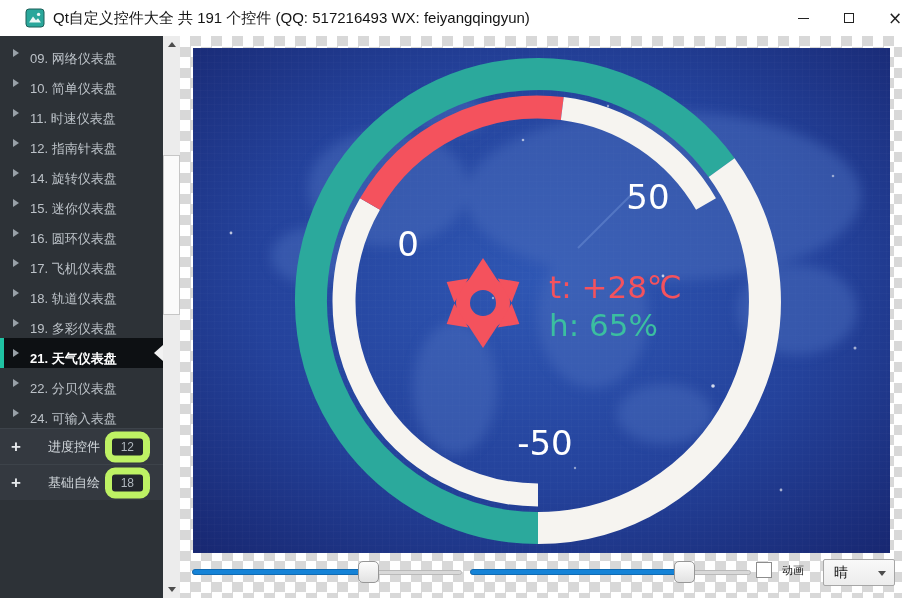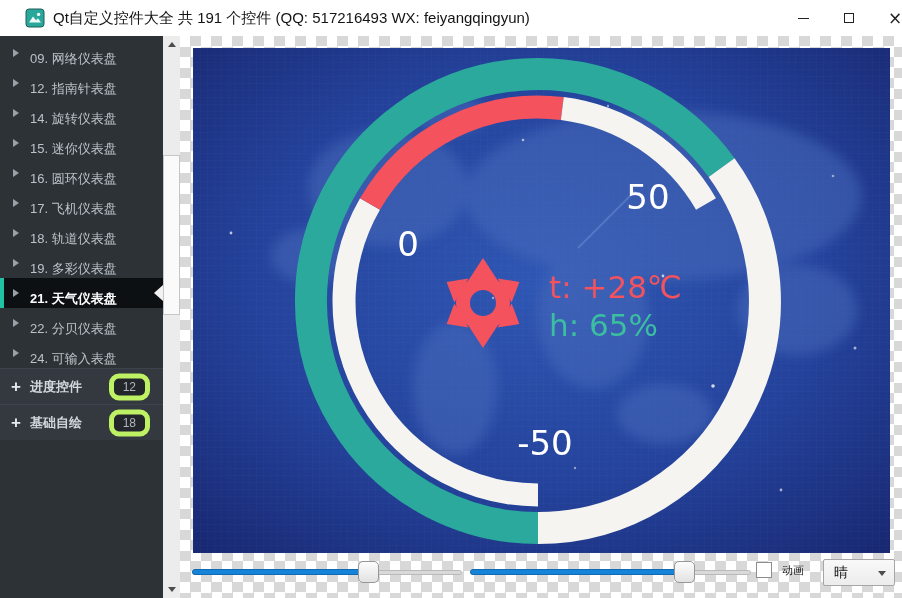--- a/index.html
+++ b/index.html
@@ -22,23 +22,23 @@
   .side-item .tri{position:absolute;left:13px;top:50%;transform:translateY(-50%);width:0;height:0;
     border-top:4px solid transparent;border-bottom:4px solid transparent;border-left:6px solid #99a1a8;}
   .side-item .lbl{margin-left:30px;white-space:nowrap;}
   .side-item.selected{background:#0d1013;color:#ffffff;font-weight:bold;}
   .side-item.selected .accent{position:absolute;left:0;top:0;width:4px;height:100%;background:#1fc2a3;}
   .side-item .marker{display:none;position:absolute;right:0;top:50%;transform:translateY(-50%);width:0;height:0;
     border-top:8px solid transparent;border-bottom:8px solid transparent;border-right:9px solid #f2f2f2;}
   .side-item.selected .marker{display:block;}
   .side-group{position:relative;height:35px;display:flex;align-items:center;color:#d3d8dd;font-size:13px;background:#343940;border-top:1px solid #3d434a;}
   .side-group .plus{position:absolute;left:11px;font-size:17px;font-weight:bold;color:#e6e9ec;line-height:1;}
-  .side-group .lbl{margin-left:30px;font-weight:bold;}
+  .side-group .lbl{margin-left:48px;}
   .badge{position:absolute;right:13px;top:50%;transform:translateY(-50%);
-    background:#23272c;border:5px solid #bef264;border-radius:10px;color:#b0b7be;font-size:12px;padding:1px 9px 2px;}
+    background:#23272c;border:7px solid #bef264;border-radius:10px;color:#b0b7be;font-size:12px;padding:1px 9px 2px;}
 
   
   .scrollbar{position:absolute;left:163px;top:36px;width:17px;height:562px;background:#ececec;}
   .scroll-btn{position:absolute;left:0;width:17px;height:15px;display:flex;align-items:center;justify-content:center;}
   .scroll-up{top:1px;}
   .scroll-down{bottom:1px;}
   .tri-up{width:0;height:0;border-left:4px solid transparent;border-right:4px solid transparent;border-bottom:5px solid #4d4d4d;}
   .tri-down{width:0;height:0;border-left:4px solid transparent;border-right:4px solid transparent;border-top:5px solid #4d4d4d;}
   .scroll-thumb{position:absolute;left:0;top:119px;width:17px;height:160px;background:#fafafa;border:1px solid #c6c6c6;box-sizing:border-box;}
 
@@ -92,20 +92,30 @@
 
   <div class="sidebar">
     <div class="side-item">
         <span class="accent"></span>
         <span class="tri"></span>
         <span class="lbl">09. 网络仪表盘</span>
       </div>
     <div class="side-item">
         <span class="accent"></span>
         <span class="tri"></span>
+        <span class="lbl">10. 简单仪表盘</span>
+      </div>
+    <div class="side-item">
+        <span class="accent"></span>
+        <span class="tri"></span>
+        <span class="lbl">11. 时速仪表盘</span>
+      </div>
+    <div class="side-item">
+        <span class="accent"></span>
+        <span class="tri"></span>
         <span class="lbl">12. 指南针表盘</span>
       </div>
     <div class="side-item">
         <span class="accent"></span>
         <span class="tri"></span>
         <span class="lbl">14. 旋转仪表盘</span>
       </div>
     <div class="side-item">
         <span class="accent"></span>
         <span class="tri"></span>

